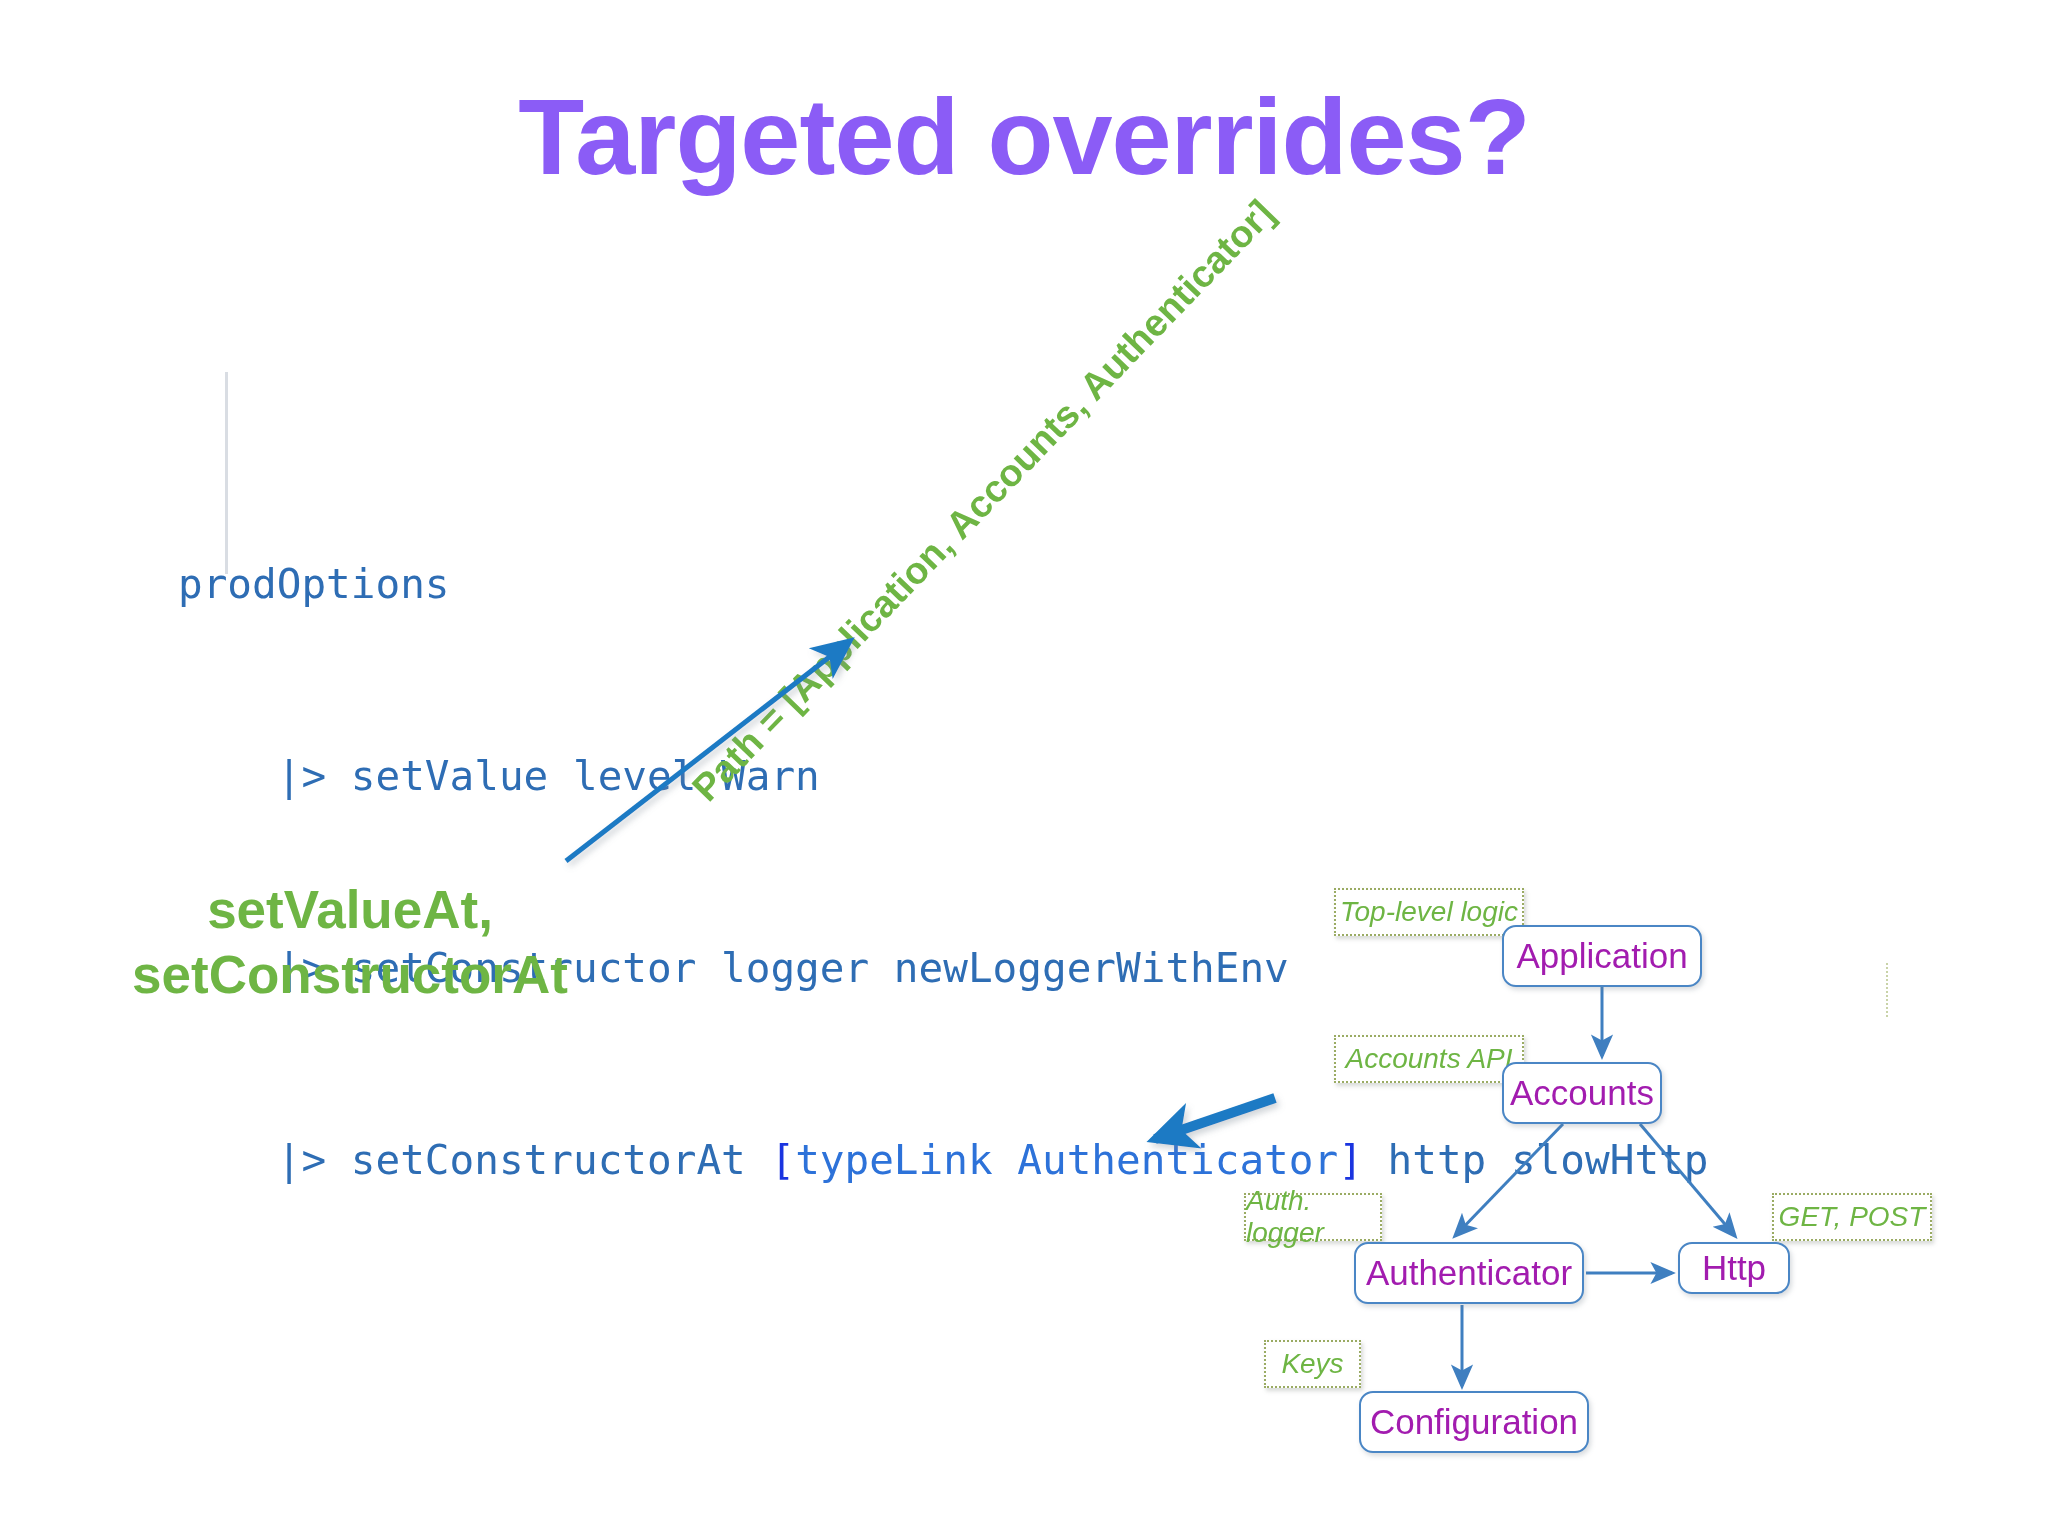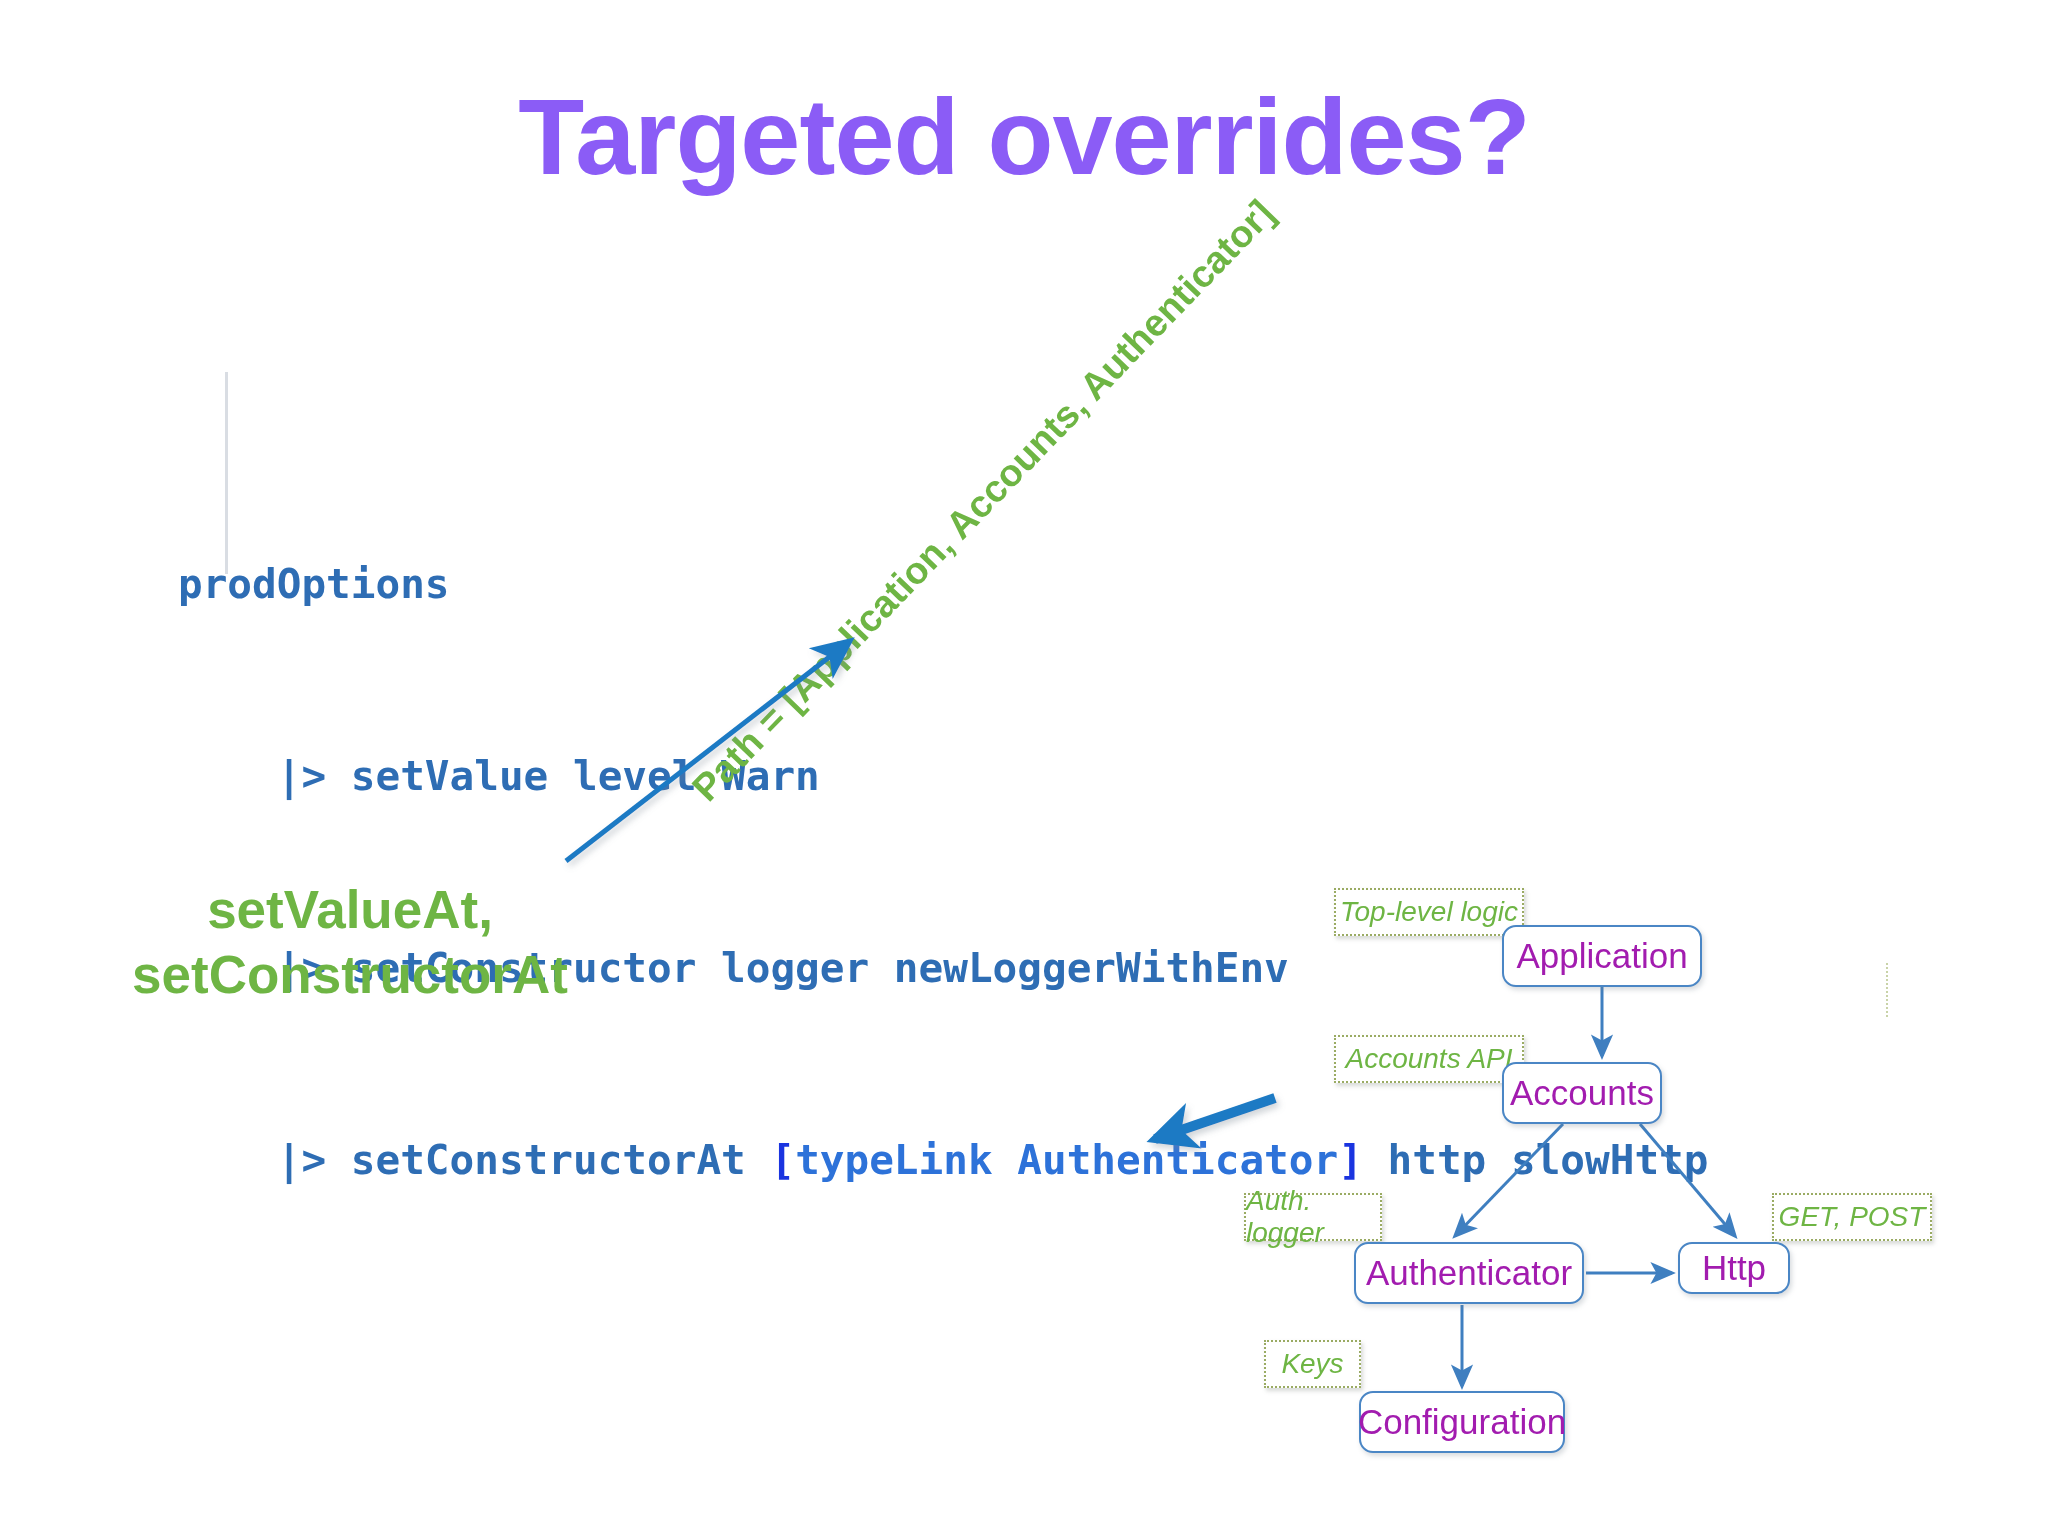--- a/index.html
+++ b/index.html
@@ -36,21 +36,20 @@
   
   #code-block {
     position: absolute;
     left: 178px;
     top: 360px;
     font-family: "DejaVu Sans Mono", "Liberation Mono", monospace;
     font-size: 41px;
     line-height: 64px;
     color: #2e6db4;
     white-space: pre;
-    font-weight: bold;
   }
   #code-block .code-line {
     position: relative;
     height: 64px;
     white-space: pre;
   }
   #code-block .indent-rule {
     position: absolute;
     left: 47px;
     top: 12px;
@@ -227,17 +226,17 @@
   </div>
   <div class="node-box" style="left:1502px; top:1062px; width:160px; height:62px;">
     <span>Accounts</span>
   </div>
   <div class="node-box" style="left:1354px; top:1242px; width:230px; height:62px;">
     <span>Authenticator</span>
   </div>
   <div class="node-box" style="left:1678px; top:1242px; width:112px; height:52px;">
     <span>Http</span>
   </div>
-  <div class="node-box" style="left:1359px; top:1391px; width:206px; height:62px;">
+  <div class="node-box" style="left:1359px; top:1391px; width:230px; height:62px;">
     <span>Configuration</span>
   </div>
 
 </div>
 
 </body></html>

